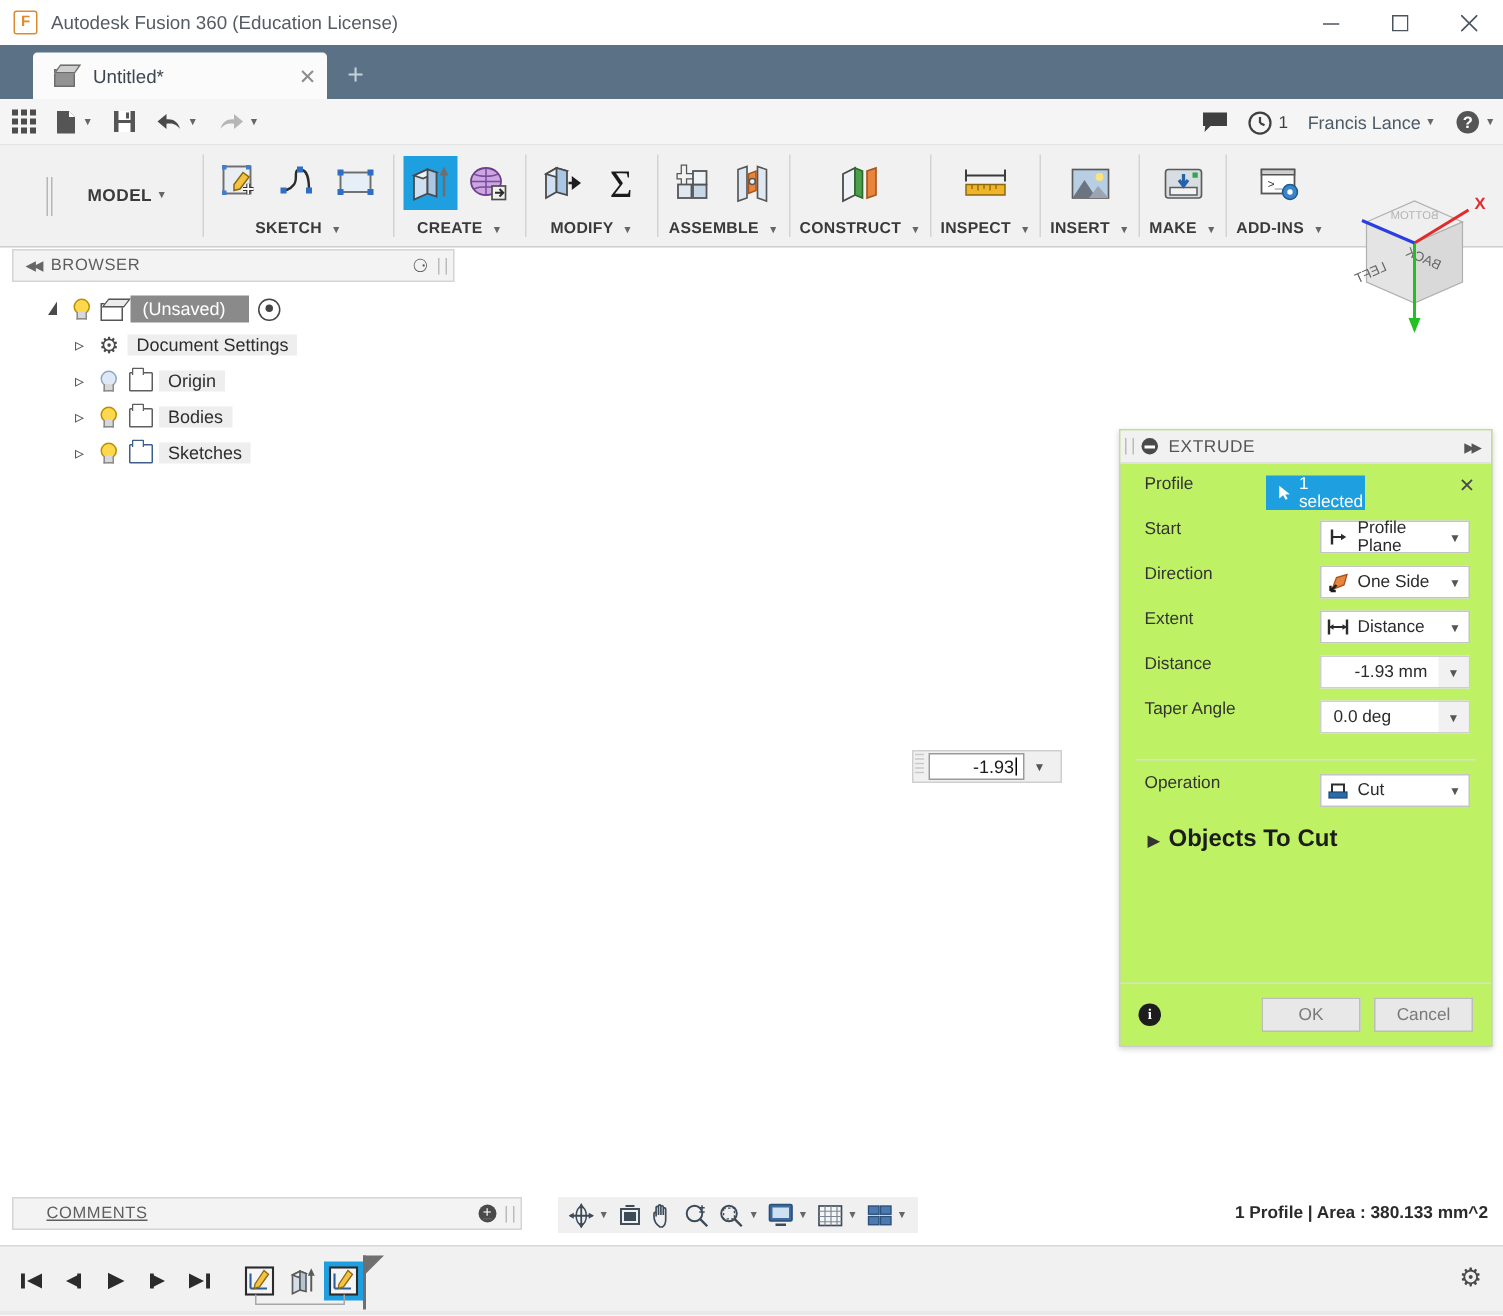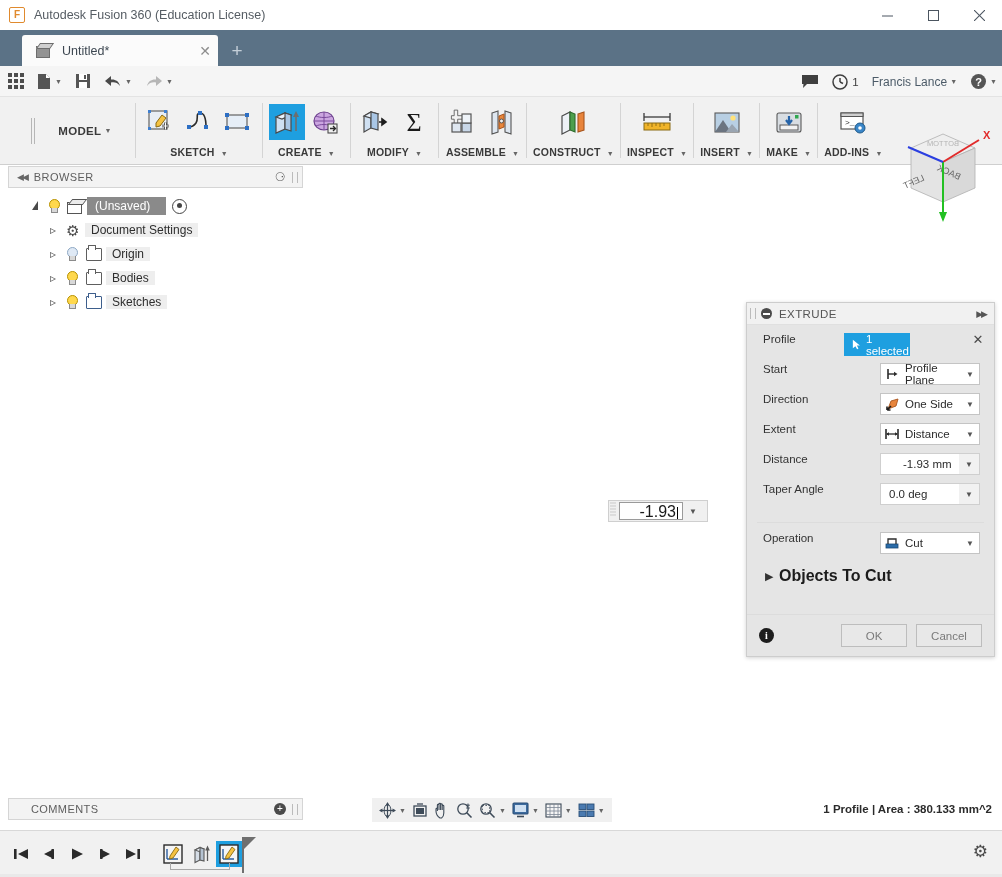--- a/index.html
+++ b/index.html
@@ -201,35 +201,34 @@
 
   
   .inline-input {
     position: absolute; left: 608px; top: 500px; width: 100px; height: 22px;
     background: #f0f0f0; display: flex; align-items: center;
     border: 1px solid #cfcfcf;
   }
   .inline-drag { width: 10px; height: 20px; }
   .inline-field {
     width: 64px; height: 18px; background: #fff; border: 1px solid #9a9a9a;
-    font-size: 16px; color: #1a1a1a; text-align: right; padding-right: 4px;
+    font-size: 12px; color: #1a1a1a; text-align: right; padding-right: 4px;
     line-height: 17px;
   }
   .inline-caret {
     display: inline-block; width: 1px; height: 12px; background: #000;
     vertical-align: -2px; margin-left: 1px;
   }
   .inline-arrow { margin-left: 6px; font-size: 8px; color: #555; }
 
   
   .dialog {
-    position: absolute; left: 746px; top: 286px; width: 249px; height: 355px;
-    background: #e5e5e5; border: 1px solid #cdcdcd;
+    position: absolute; left: 746px; top: 286px; width: 249px; height: 412px;
+    background: #bef264; border: 1px solid #cdcdcd;
     box-shadow: 0 1px 4px rgba(0,0,0,.18);
-    margin-top: 16px;
   }
   .dlg-head {
     height: 22px; display: flex; align-items: center; background: #f1f1f1;
     border-bottom: 1px solid #e0e0e0; font-size: 11.5px; color: #555;
     letter-spacing: .4px;
   }
   .dlg-grip { width: 6px; border-left: 1px solid #bbb; border-right: 1px solid #bbb; height: 11px; margin: 0 5px 0 3px; }
   .dlg-min {
     width: 11px; height: 11px; border-radius: 50%; background: #4a4a4a;
     position: relative; margin-right: 7px;
@@ -273,23 +272,23 @@
   }
   .dlg-btns { margin-left: auto; display: flex; gap: 9px; }
   .dbtn {
     width: 66px; height: 23px; background: #e8e8e8; border: 1px solid #bdbdbd;
     font-size: 11.5px; color: #7a7a7a; display: flex; align-items: center;
     justify-content: center;
   }
 
   
   .comments {
-    position: absolute; left: 8px; top: 798px; width: 295px; height: 22px;
+    position: absolute; left: 8px; top: 798px; width: 340px; height: 22px;
     background: #f3f3f3; border: 1px solid #d5d5d5; display: flex;
-    align-items: center; font-size: 11px; color: #5e5e5e; letter-spacing: .4px;
+    align-items: center; font-size: 11px; color: #5e5e5e; letter-spacing: .4px; text-decoration: underline;
   }
   .cm-lbl { padding-left: 22px; }
   .cm-plus {
     margin-left: auto; margin-right: 6px; width: 12px; height: 12px;
     border-radius: 50%; background: #4a4a4a; color: #fff; font-size: 10px;
     display: flex; align-items: center; justify-content: center; line-height: 1;
   }
   .cm-grip { width: 6px; border-left: 1px solid #bbb; border-right: 1px solid #bbb; height: 11px; margin-right: 4px; }
 
   

